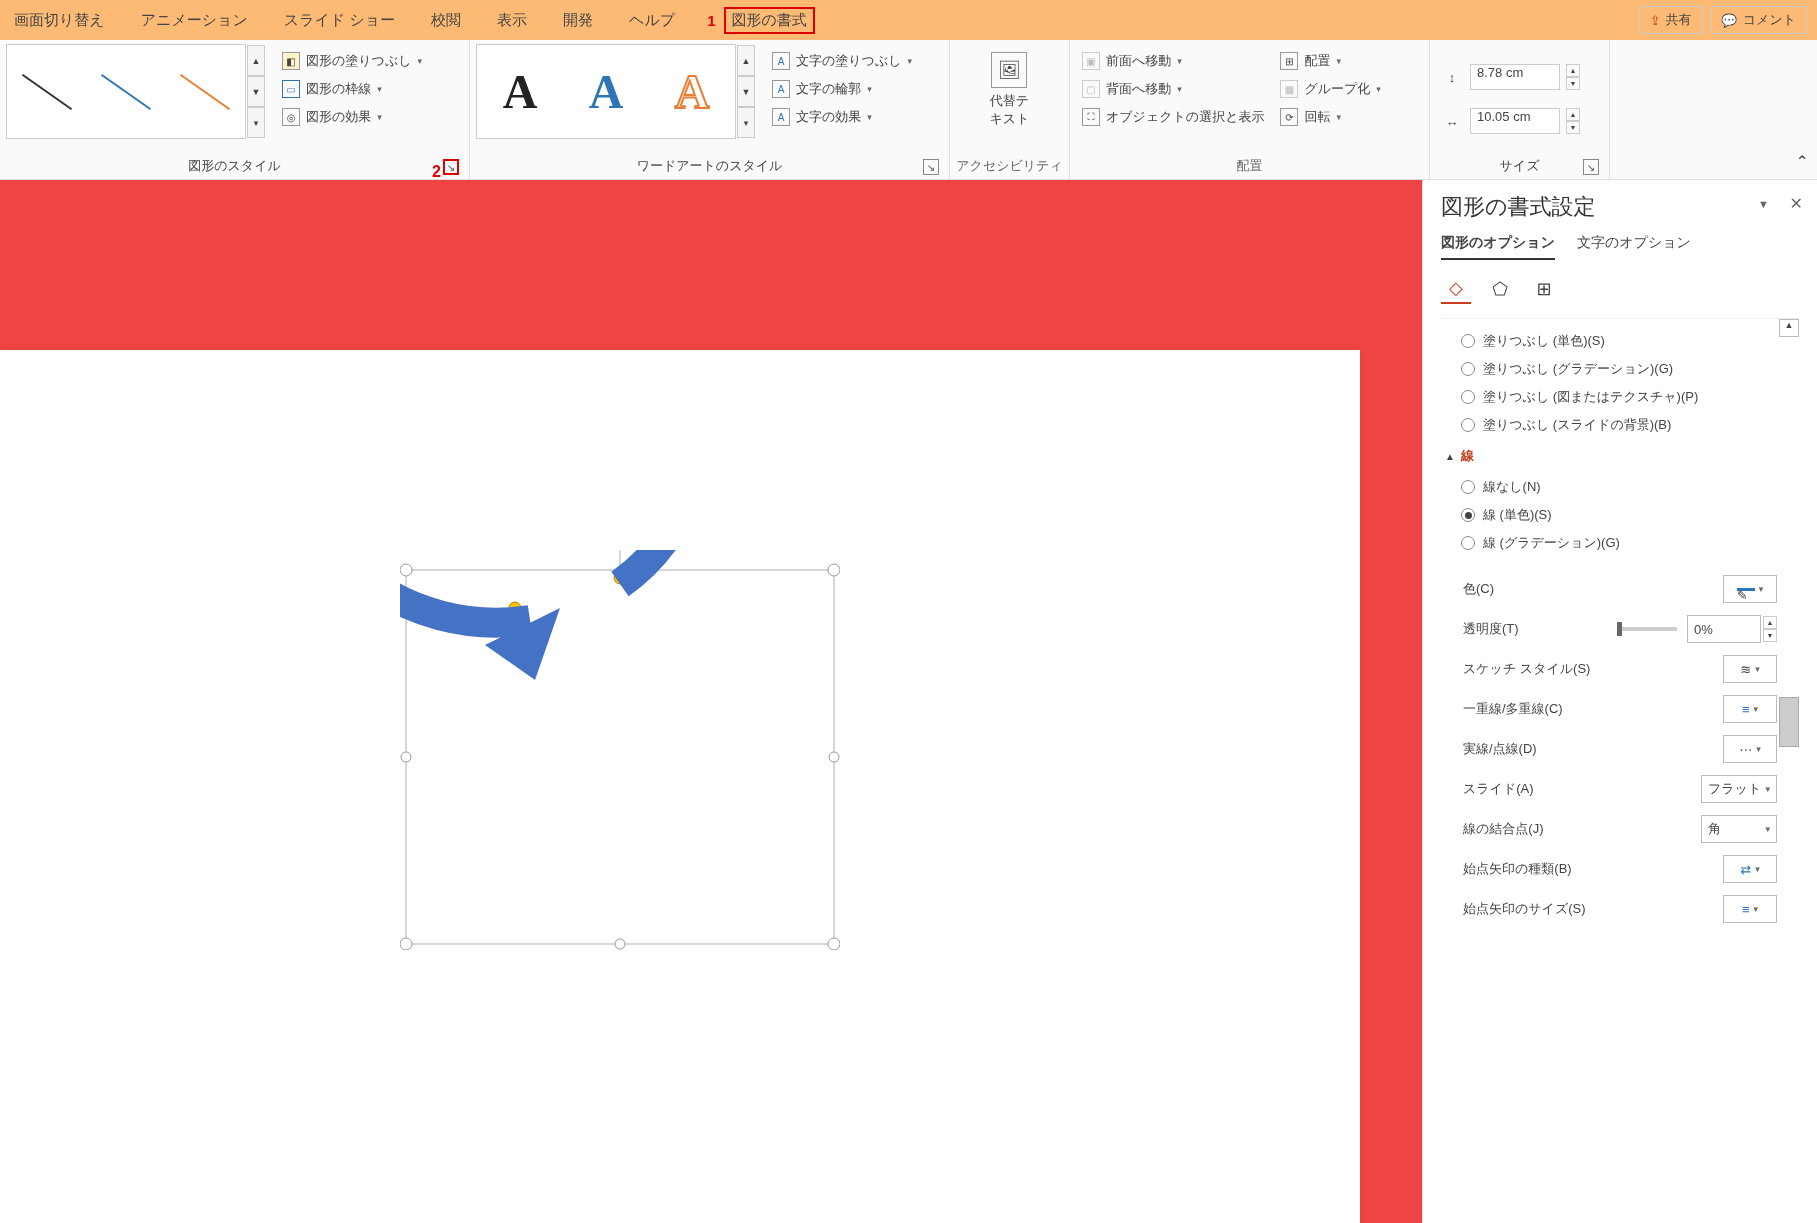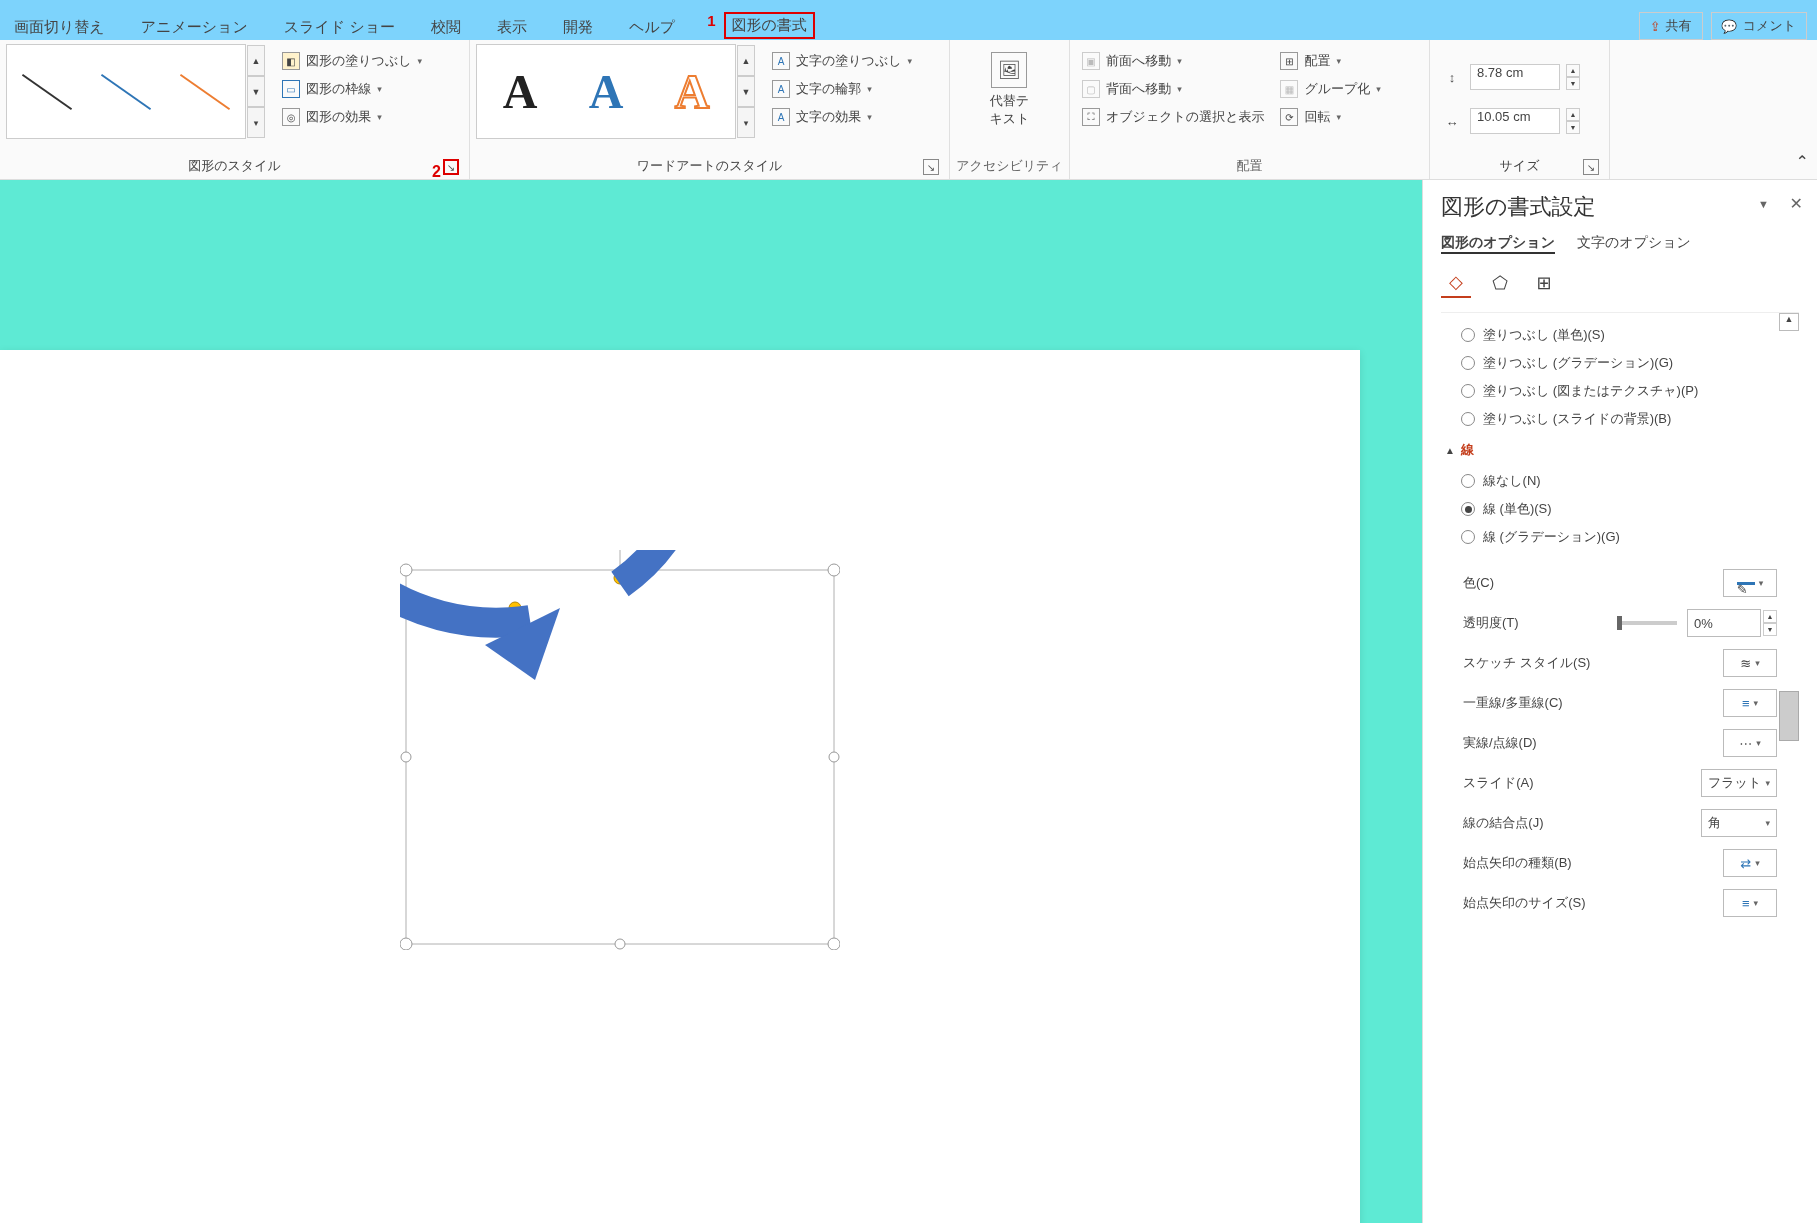--- a/index.html
+++ b/index.html
@@ -1,18 +1,18 @@
 <!DOCTYPE html>
 <html><head>
 <meta charset="utf-8">
 <style>
 *{margin:0;padding:0;box-sizing:border-box;font-family:"Yu Gothic UI","Meiryo",sans-serif;font-size:13px;color:#444}
 body{background:#fff;width:1817px;height:1223px;overflow:hidden;transform-origin:top left}
 .root{display:flex;flex-direction:column;width:100%;height:100%}
-.tabs{display:flex;align-items:flex-start;height:40px;padding:12px 10px;gap:28px;background:#7dd3fc;position:relative}
+.tabs{display:flex;align-items:center;height:40px;padding:12px 10px;gap:28px;background:#fdba74;position:relative}
 .tab{padding:6px 4px;cursor:pointer;font-size:15px}
 .tab.highlight{border:2px solid #d00;padding:2px 6px}
 .tab-num{color:#d00;font-weight:bold;font-size:15px;margin-right:-20px}
 .tabs-right{position:absolute;right:10px;display:flex;gap:8px}
 .btn-outline{border:1px solid #ccc;padding:4px 10px;display:flex;align-items:center;gap:5px;cursor:pointer;font-size:14px}
 .ribbon{display:flex;background:#fafafa;border-bottom:1px solid #ddd;height:140px}
 .group{border-right:1px solid #e0e0e0;display:flex;flex-direction:column;padding:4px 6px 0}
 .group-body{flex:1;display:flex;align-items:flex-start;gap:4px}
 .group-label{text-align:center;font-size:13px;padding:4px 0;color:#666;position:relative}
 .launcher{position:absolute;right:4px;bottom:4px;width:16px;height:16px;border:1px solid #888;cursor:pointer;display:flex;align-items:center;justify-content:center;font-size:10px;color:#555}
@@ -29,30 +29,30 @@
 .wa-gallery{width:260px;height:95px;border:1px solid #ccc;background:#fff;display:flex;align-items:center;justify-content:space-around;position:relative}
 .wa-A{font-size:48px;font-weight:bold;font-family:"Times New Roman",serif}
 .big-btn{display:flex;flex-direction:column;align-items:center;gap:4px;padding:8px 12px;cursor:pointer}
 .big-icon{width:36px;height:36px;border:1px solid #999;display:flex;align-items:center;justify-content:center;font-size:18px}
 .size-row{display:flex;align-items:center;gap:6px;margin:6px 0}
 .size-icon{width:24px;height:20px;display:flex;align-items:center;justify-content:center}
 .size-input{width:90px;height:26px;border:1px solid #ccc;padding:0 6px;background:#fff}
 .spin{width:14px;display:flex;flex-direction:column}
 .spin span{height:13px;border:1px solid #ccc;font-size:7px;text-align:center;cursor:pointer;line-height:11px}
 .collapse{position:absolute;right:8px;bottom:8px;font-size:16px;cursor:pointer}
-.main{flex:1;display:flex;background:#5eead4;position:relative}
+.main{flex:1;display:flex;background:#ef4444;position:relative}
 .canvas-area{flex:1;position:relative;overflow:hidden}
 .canvas-paper{position:absolute;left:0;top:170px;width:1360px;height:900px;background:#fff;box-shadow:0 2px 8px rgba(0,0,0,0.1)}
 .shape-sel{position:absolute;left:400px;top:200px;width:440px;height:400px}
 .pane{width:395px;background:#fff;border-left:1px solid #ddd;display:flex;flex-direction:column;padding:12px 18px;position:relative}
 .pane-title{font-size:22px;color:#333;margin-bottom:12px}
 .pane-close{position:absolute;right:14px;top:14px;cursor:pointer;font-size:16px;color:#666}
 .pane-drop{position:absolute;right:48px;top:18px;cursor:pointer;font-size:11px;color:#666}
 .pane-tabs{display:flex;gap:22px;margin-bottom:10px}
-.pane-tab{font-size:14px;cursor:pointer}
+.pane-tab{font-size:14px;padding-bottom:6px;cursor:pointer}
 .pane-tab.active{font-weight:bold;border-bottom:2px solid #333}
 .pane-icons{display:flex;gap:14px;margin-bottom:10px;padding:4px 0}
 .pane-icon{width:30px;height:30px;display:flex;align-items:center;justify-content:center;cursor:pointer;font-size:18px}
 .pane-icon.active{border-bottom:2px solid #c43e1c}
 .pane-scroll{flex:1;overflow-y:auto;border-top:1px solid #eee;padding-top:8px;position:relative}
 .scrollbar-fake{position:absolute;right:0;top:0;width:20px;height:100%}
 .scroll-thumb{width:20px;height:50px;background:#ccc;border:1px solid #aaa}
 .radio-row{display:flex;align-items:center;gap:8px;padding:5px 20px;cursor:pointer}
 .radio{width:14px;height:14px;border:1px solid #888;border-radius:50%;display:flex;align-items:center;justify-content:center}
 .radio.checked::after{content:'';width:7px;height:7px;background:#444;border-radius:50%}

